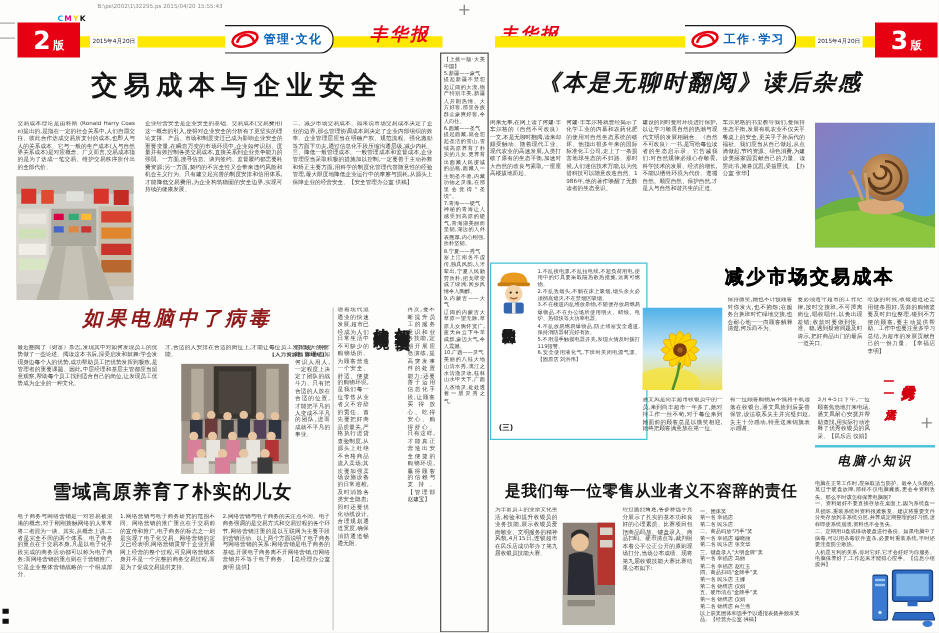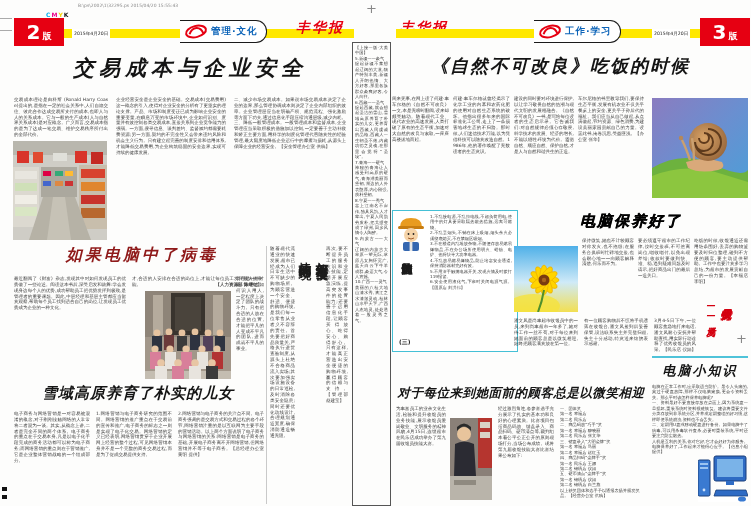--- a/index.html
+++ b/index.html
@@ -1,21 +1,21 @@
 <!DOCTYPE html>
 <html><head>
 <meta charset="utf-8">
 <style>
   html,body{margin:0;padding:0;background:#ededeb;font-family:"DejaVu Sans",sans-serif;}
   #sheet{position:relative;width:751px;height:506px;background:#fdfdfc;overflow:hidden;}
   .abs{position:absolute;}
   .body-text{font-size:4.5px;line-height:1.3;text-align:justify;word-break:break-all;
              color:#3c3c3c;overflow:hidden;}
   .pre{white-space:pre-line;}
-  .headline{font-family:"DejaVu Serif",serif;font-weight:bold;color:#141414;text-align:center;font-style:italic;}
+  .headline{font-family:"DejaVu Serif",serif;font-weight:bold;color:#141414;text-align:center;}
   .red-box{background:#e60012;color:#fff;display:flex;align-items:baseline;justify-content:center;gap:2px;}
   .red-box .num{font-size:20px;font-weight:bold;line-height:28px;}
   .red-box .ban{font-size:9px;font-weight:bold;}
   .ystrip{background:#ffe800;height:9px;}
   .masthead{color:#e60012;font-weight:bold;font-style:italic;font-size:14px;letter-spacing:2px;
             font-family:"DejaVu Serif",serif;}
   .datechip{font-size:4.6px;color:#222;background:#fff;padding:0 2px;line-height:9px;}
   .tab{background:#fff;border:1.5px solid #1a1a1a;border-left:none;border-radius:0 11px 11px 0;
        display:flex;align-items:center;gap:3px;padding:0 8px 0 4px;height:21px;}
   .tab-label{color:#0b63b8;font-weight:bold;font-size:9.5px;letter-spacing:1px;white-space:nowrap;}
@@ -170,34 +170,34 @@
 9.内蒙古——大气
 辽阔的内蒙古大草原一望无际,草原儿女胸怀宽广,蓝天白云下牛羊成群,豪迈大气,令人震撼。
 10.广西——灵气
 美丽的八桂大地山清水秀,漓江之水清澈灵动,桂林山水甲天下,广西人杰地灵,处处透着一股灵秀之气。</div>
   </div>
 
   <div>
 
     <div class="abs masthead" style="left:400px;top:19px;">丰华报</div>
     <div class="abs ystrip" style="left:396px;top:29px;width:306px;"></div>
-    <div class="abs tab" style="left:534px;top:20px;">
+    <div class="abs tab" style="left:548px;top:20px;font-family:Liberation Mono, monospace;">
       <svg width="24" height="15" viewBox="0 0 26 16">
         <ellipse cx="13" cy="8" rx="11" ry="6" fill="none" stroke="#e60012" stroke-width="2.2" transform="rotate(-14 13 8)"></ellipse>
         <path d="M6 11 C9 2 18 2 21 10" fill="none" stroke="#e60012" stroke-width="2.2"></path>
       </svg>
       <span class="tab-label">工作·学习</span>
     </div>
     <div class="abs datechip" style="left:652px;top:29px;">2015年4月20日</div>
     <div class="abs red-box" style="left:700px;top:18px;width:50px;height:28px;">
       <span class="num">3</span>
       <span class="ban">版</span>
     </div>
 
-    <div class="abs headline" style="left:410px;top:54px;width:300px;font-size:18px;letter-spacing:2px;font-style:italic;">《自然不可改良》吃饭的时候</div>
+    <div class="abs headline" style="left:410px;top:54px;width:300px;font-size:18px;letter-spacing:2px;font-style:italic;">《本是无聊时翻阅》读后杂感</div>
     <div class="abs body-text" style="left:392px;top:96px;width:57px;height:108px;">闲来无事,在网上读了何建·丰车尔格的《自然不可改良》一文,本是无聊时翻阅,读来却颇受触动。随着现代工业、现代农业的高速发展,人类打破了原有的生态平衡,加速对大自然的改良与索取,一座座高楼拔地而起。</div>
     <div class="abs body-text" style="left:453px;top:96px;width:57px;height:108px;">何建·丰车尔格就曾经揭示了化学工业的内幕和农药化肥的使用对自然生态系统的破坏。他指出很多年来的国际标准化工公司,走上了一条损害地球生态的不归路。那时候,人们迷信技术万能,以为凭借科技可以随意改造自然。1986年,他的著作唤醒了无数读者的生态意识。</div>
     <div class="abs body-text" style="left:514px;top:96px;width:60px;height:144px;">建设的同时要对环境进行保护,以让学习敬畏自然的热潮与现代文明的发展相融合。《自然不可改良》一书,是写给每位读者的生态启示录。它告诫我们:对自然规律必须心存敬畏,科学技术的发展、经济的增长,不能以牺牲环境为代价。遵循自然、顺应自然、保护自然,才是人与自然和谐共生的正道。</div>
     <div class="abs body-text" style="left:578px;top:96px;width:66px;height:112px;">车尔尼格的书里教导我们,要保持生态平衡,发展有机农业不仅关乎餐桌上的安全,更关乎子孙后代的福祉。我们应当从自己做起,从点滴做起,节约资源、绿色消费,为建设美丽家园贡献自己的力量。读罢此书,掩卷沉思,受益匪浅。【办公室 张华】</div>
     <svg class="abs photo" style="left:652px;top:98px;" width="96" height="100" viewBox="0 0 96 100">
       <defs>
         <linearGradient id="snbg" x1="0" y1="0" x2="1" y2="1">
           <stop offset="0" stop-color="#8a7cc0"></stop>
             <stop offset="0.5" stop-color="#6a8fd0"></stop>
             <stop offset="1" stop-color="#4aa0d8"></stop>
@@ -264,26 +264,26 @@
       <path d="M30 44 Q28 56 24 66" stroke="#4e8f2e" stroke-width="2" fill="none"></path>
     </svg>
     <div class="abs body-text" style="left:514px;top:318px;width:64px;height:68px;">潘文凤是尚丰超市收银员中的一员,来到尚丰超市一年多了,她对待工作一丝不苟,对于每位来到她面前的顾客总是以微笑相迎,始终把顾客满意放在第一位。</div>
     <div class="abs body-text" style="left:584px;top:318px;width:64px;height:68px;">有一位顾客购物后不慎将手机遗落在收银台,潘文凤捡到后妥善保管,设法联系失主并完璧归赵,失主十分感动,特意送来锦旗表示感谢。</div>
     <div class="abs body-text" style="left:654px;top:318px;width:42px;height:68px;">3月4-5日下午,一位顾客焦急地打来电话,潘文凤耐心安抚并帮助查找,用实际行动诠释了优秀收银员的风采。【民乐店 仪娟】</div>
     <div class="abs vert" style="left:704px;top:300px;height:58px;color:#d40010;font-size:11px;font-style:italic;">
       <span>优秀收银员</span>
       <span style="font-size:9px;">——潘文凤</span>
     </div>
 
-    <div class="abs headline" style="left:580px;top:212px;width:170px;font-size:15px;letter-spacing:2px;text-align:left;-webkit-text-stroke:0.4px #000;color:#2a2a2a;">电脑保养好了</div>
+    <div class="abs headline" style="left:580px;top:212px;width:170px;font-size:15px;letter-spacing:2px;text-align:left;-webkit-text-stroke:0.4px #000;color:#2a2a2a;">减少市场交易成本</div>
     <div class="abs body-text" style="left:582px;top:238px;width:52px;height:72px;">保持微笑,她也不计较顾客对你发火,也不抱怨;在服务台换班时忙碌地交接,也会耐心地一一向顾客解释清楚,何乐而不为。</div>
     <div class="abs body-text" style="left:638px;top:238px;width:52px;height:72px;">要必须遵守超市的工作纪律,按时交接班,不可擅离岗位,唱收唱付,以免出现差错;收款时要做到快、准、稳,遇到疑难问题及时请示,把好商品出门的最后一道关口。</div>
     <div class="abs body-text" style="left:694px;top:238px;width:54px;height:72px;">吃饭的时候,收银通道还需用链条围好,丢弃的购物篮要及时归位整理,碰到不方便的顾客,要主动提供帮助。工作中也要注意多学习总结,为超市的发展贡献自己的一份力量。【幸福店 李明】</div>
 
-    <div class="abs headline" style="left:394px;top:385px;width:254px;font-size:12.5px;font-family:'DejaVu Sans',sans-serif;letter-spacing:0.5px;">对于每位来到她面前的顾客总是以微笑相迎</div>
+    <div class="abs headline" style="left:394px;top:385px;width:254px;font-size:12.5px;font-family:'DejaVu Sans',sans-serif;letter-spacing:0.5px;">是我们每一位零售从业者义不容辞的责任</div>
     <div class="abs body-text" style="left:396px;top:406px;width:50px;height:98px;">为丰富员工的业余文化生活,检验和提升收银员的业务技能,展示收银员爱岗敬业、文明服务的精神风貌,4月15日,连锁超市在民乐店成功举办了第九届收银员技能大赛。</div>
     <svg class="abs photo" style="left:450px;top:418px;" width="42" height="82" viewBox="0 0 42 82">
       <rect width="42" height="82" fill="#8a8078"></rect>
       <rect x="28" y="0" width="14" height="50" fill="#b5352f"></rect>
       <rect x="30" y="4" width="10" height="6" fill="#d9d2c6"></rect>
         <rect x="30" y="14" width="10" height="6" fill="#d9d2c6"></rect>
       <circle cx="14" cy="16" r="7" fill="#e8c49c"></circle>
       <path d="M7 13 Q14 4 21 13 L21 9 Q14 2 7 9 Z" fill="#2a2a2a"></path>
       <path d="M5 26 Q14 21 24 26 L26 58 L4 58 Z" fill="#2b2b33"></path>
       <rect x="0" y="58" width="42" height="24" fill="#b9b4aa"></rect>
@@ -301,21 +301,21 @@
 第二名 幸福店 赵红玉
 四、商品扫码“金牌手”奖
 第一名 民乐店 王娜
 第二名 锦绣店 仪娟
 五、硬币清点“金牌手”奖
 第一名 锦绣店 仪娟
 第二名 锦绣店 白兰燕
 以上获奖团体和选手予以通报表扬并颁发奖品。【经营办公室 供稿】</div>
 
     <div class="abs rule-cyan" style="left:652px;top:356px;width:96px;"></div>
-    <div class="abs headline" style="left:652px;top:362px;width:96px;font-size:13px;font-style:italic;letter-spacing:2px;">电脑小知识</div>
+    <div class="abs headline" style="left:652px;top:362px;width:96px;font-size:10px;font-style:italic;letter-spacing:2px;">电脑小知识</div>
     <div class="abs body-text pre" style="left:652px;top:384px;width:96px;height:118px;font-size:4.2px;">电脑在正常工作时,应采取适当防护。最令人头痛的,莫过于硬盘故障,那样不仅电脑瘫痪,更会令资料丢失。那么平时该怎样保养电脑呢?
 一、资料最好不要直接存放在桌面上,因为系统盘一旦损坏,重装系统时资料很难恢复。建议将重要文件分类存放到非系统分区,并养成定期整理的好习惯,这样即使系统崩溃,资料也不会丢失。
 二、定期用U盘或移动硬盘进行备份。如果电脑中了病毒,可以用杀毒软件查杀,必要时重装系统,平时还要注意防尘散热。
 人机是互利的关系,你对它好,它才会好好为你服务。电脑保养好了,工作起来才能得心应手。【信息小组 提供】</div>
     <svg class="abs photo" style="left:698px;top:452px;" width="50" height="50" viewBox="0 0 50 50">
       <rect x="0" y="44" width="50" height="6" fill="#fff"></rect>
       <rect x="0" y="8" width="12" height="36" rx="1.5" fill="#3a7ad1" stroke="#1a3f7a" stroke-width="1"></rect>
       <rect x="2" y="11" width="8" height="2" fill="#9cc4f0"></rect>
         <rect x="2" y="15" width="8" height="2" fill="#9cc4f0"></rect>
       <circle cx="6" cy="38" r="1.4" fill="#cfe2fa"></circle>

